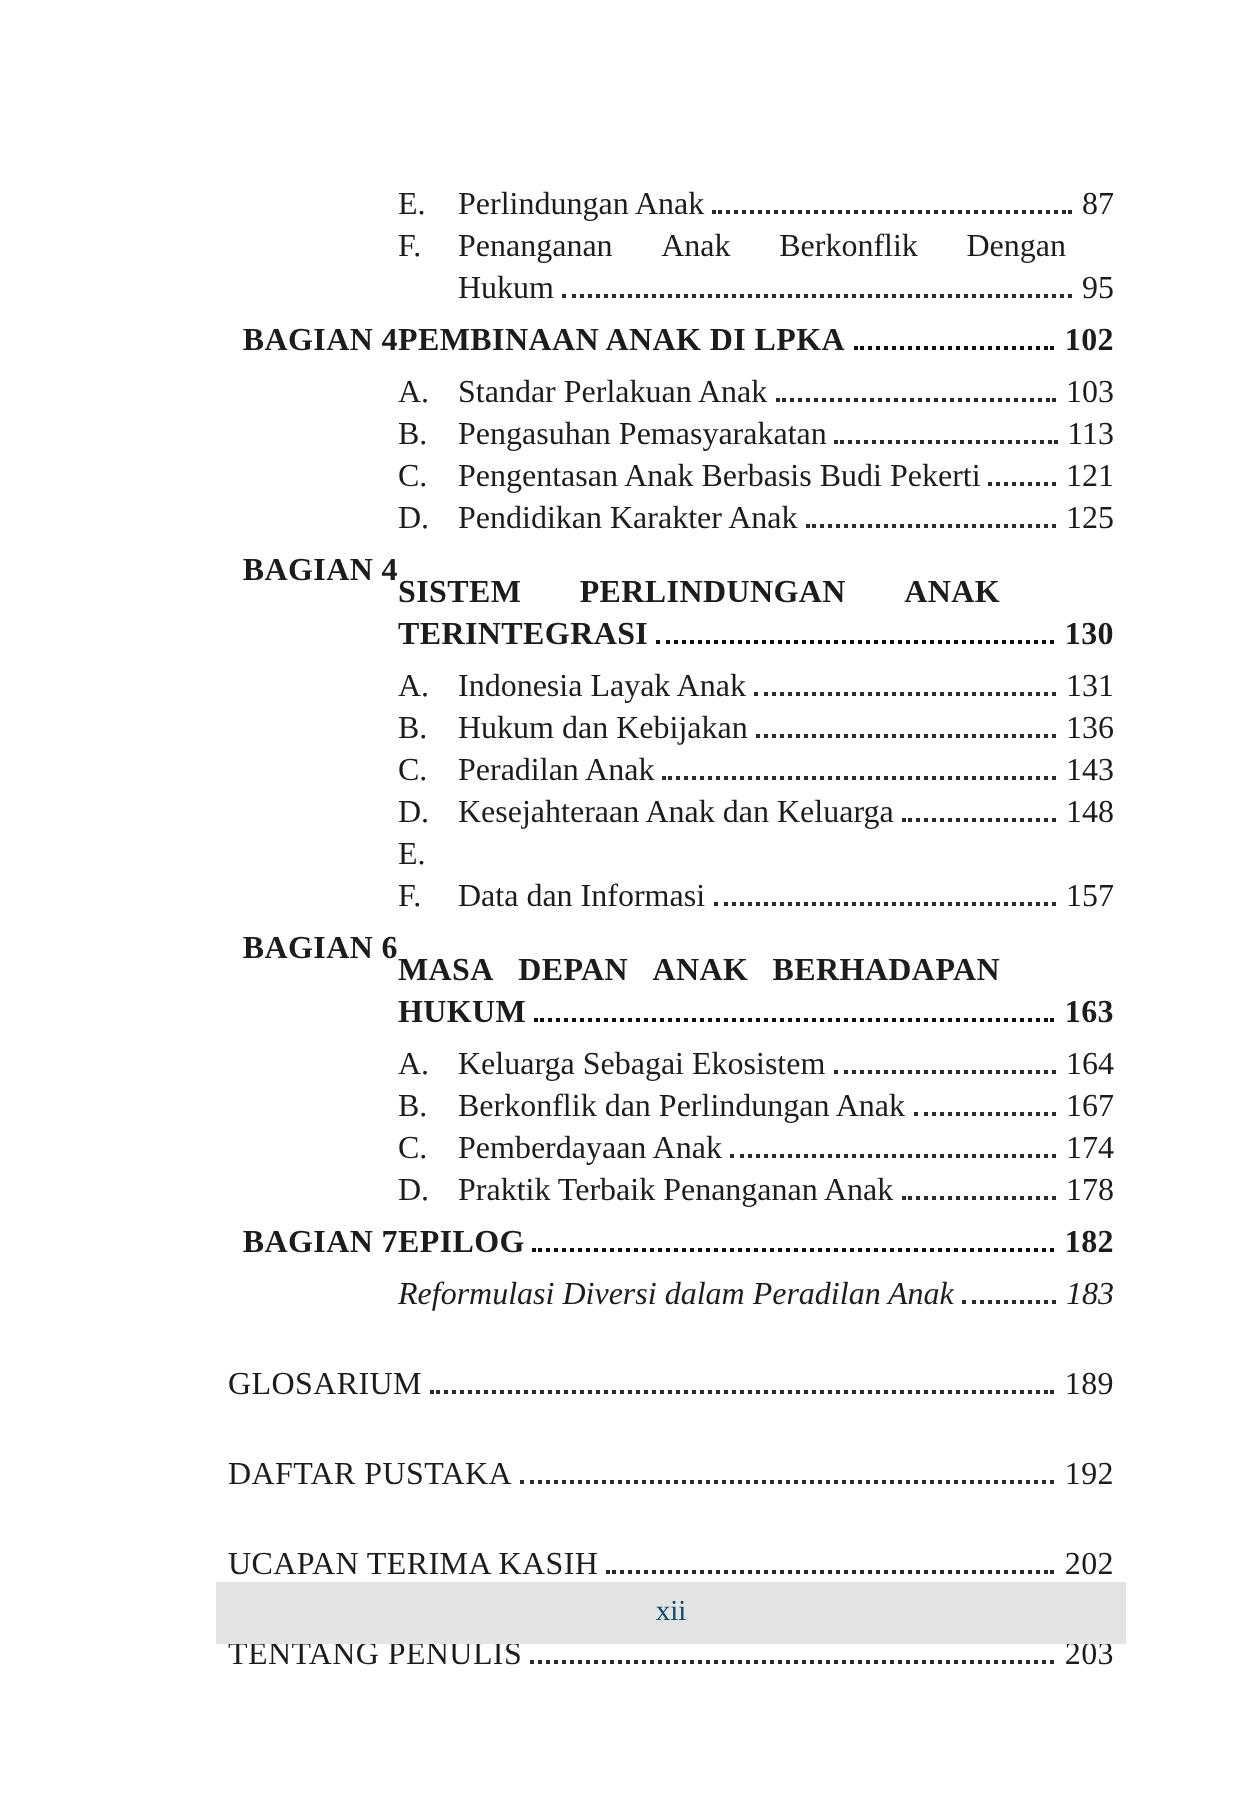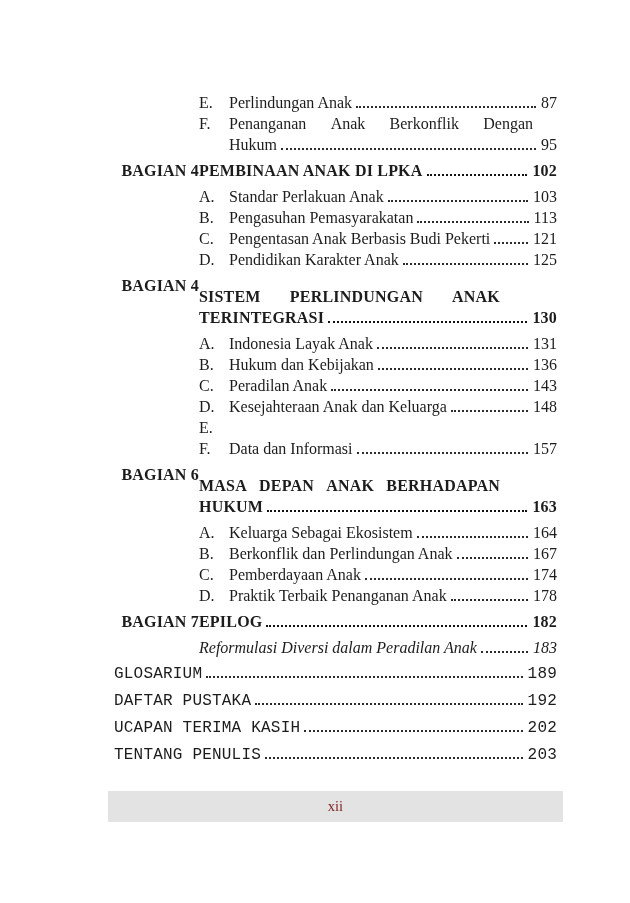--- a/index.html
+++ b/index.html
@@ -9,42 +9,42 @@
     color:#1c1c1c; overflow:hidden;
   }
   .toc {
     position:absolute; left:114px; top:92px; width:443px;
     font-size:16px; line-height:21px;
   }
   .entry { display:flex; }
   .k-bagian { margin:5px 0; font-weight:bold; letter-spacing:0.2px;text-align:right; }
   .k-sub     { padding-left:85px; }
   .k-subplain{ padding-left:85px;font-style:italic; }
-  .k-top     { margin-top:6px; letter-spacing:0.2px;font-family:Liberation Mono, monospace; }
+  .k-top     { margin-top:24px; letter-spacing:0.2px; }
   .label  { width:85px; flex:none; }
   .letter { width:30px; flex:none; }
   .content{ flex:1; min-width:0; }
   .line { display:flex; align-items:baseline; }
   .line .txt { flex:none; white-space:nowrap; }
   .line .dots {
     flex:1; min-width:8px; height:0;
     border-bottom:2px dotted #2b2b2b;
     margin:0 5px 3px 4px;
   }
   .k-bagian .dots { border-bottom-color:#111; }
   .line .pg { flex:none; }
   .line.justify { justify-content:space-between; }
   .k-bagian .line.justify { padding-right:57px;margin-top:11px; }
   .k-sub .line.justify { padding-right:24px; }
   .footer-bar {
     position:absolute; left:108px; top:791px; width:455px; height:31px;
     background:#e3e3e3; text-align:center;
   }
   .footer-bar .pgnum {
-    display:inline-block; line-height:31px; font-size:14.5px; color:#7f1d1d;
+    display:inline-block; line-height:31px; font-size:14.5px; color:#0c4a6e;
   }
 </style>
 </head>
 <body>
 
 <div class="toc">
     <div class="entry k-sub">
       <span class="letter">E.</span>
       <div class="content">
         <div class="line">

